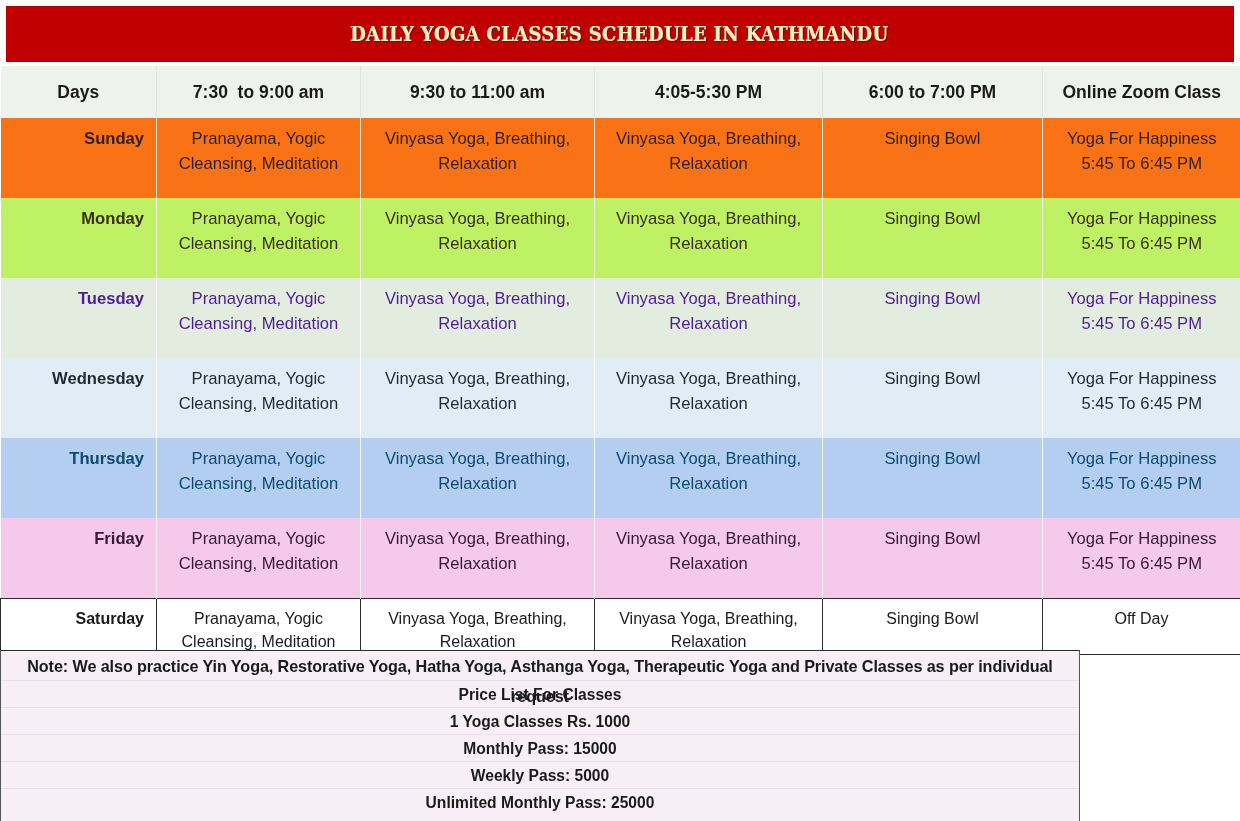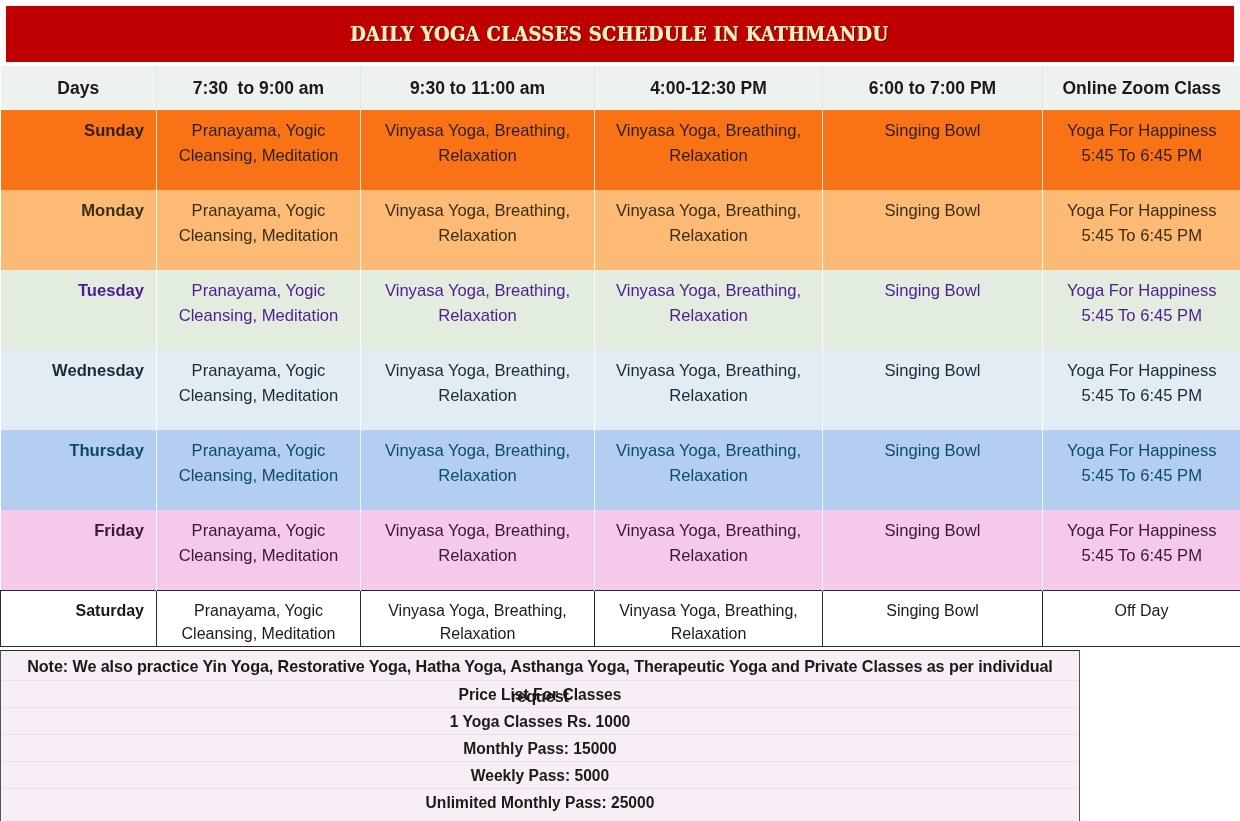--- a/index.html
+++ b/index.html
@@ -69,21 +69,21 @@
   col.c-t3    { width: 228px; }
   col.c-t4    { width: 220px; }
   col.c-t5    { width: 198px; }
 
   
   tr.head-row th {
     background: #eef2ee;
     font-size: 17.5px;
     font-weight: bold;
     color: #1a1a1a;
-    height: 44px;
+    height: 52px;
     line-height: 36px;
     text-align: center;
     vertical-align: middle;
     border-right: 1px solid #dfe6e3;
     white-space: pre;
   }
   tr.head-row th:last-child { border-right: none; }
 
   
   tr.day-row td {
@@ -152,21 +152,21 @@
   }
   .footer-line.price {
     font-size: 15.6px;
     height: 27px;
     line-height: 27px;
   }
   .footer-line:last-child { border-bottom: none; }
 
   
   .r-sunday    td { background: #f97316; color: #2b1f1c; }
-  .r-monday    td { background: #fdba74; color: #3a2d12; }
+  .r-monday    td { background: #bef264; color: #3a2d12; }
   .r-tuesday   td { background: #e2ecdf; color: #4c1d95; }
   .r-wednesday td { background: #e2ecf4; color: #1d2a33; }
   .r-thursday  td { background: #b4cef1; color: #0c4a6e; }
   .r-friday    td { background: #f4c9e9; color: #3a1733; }
 </style>
 </head>
 <body>
 
 <div id="page">
 
@@ -181,21 +181,21 @@
         <col class="c-t2">
       <col class="c-t3">
         <col class="c-t4">
         <col class="c-t5">
     </colgroup>
     <thead>
       <tr class="head-row">
         <th>Days</th>
         <th>7:30  to 9:00 am</th>
         <th>9:30 to 11:00 am</th>
-        <th>4:00-12:30 PM</th>
+        <th>4:05-5:30 PM</th>
         <th>6:00 to 7:00 PM</th>
         <th>Online Zoom Class</th>
       </tr>
     </thead>
     <tbody>
 
       <tr class="day-row r-sunday">
         <td class="daycell">Sunday</td>
         <td>
           <span>Pranayama, Yogic</span><br>

